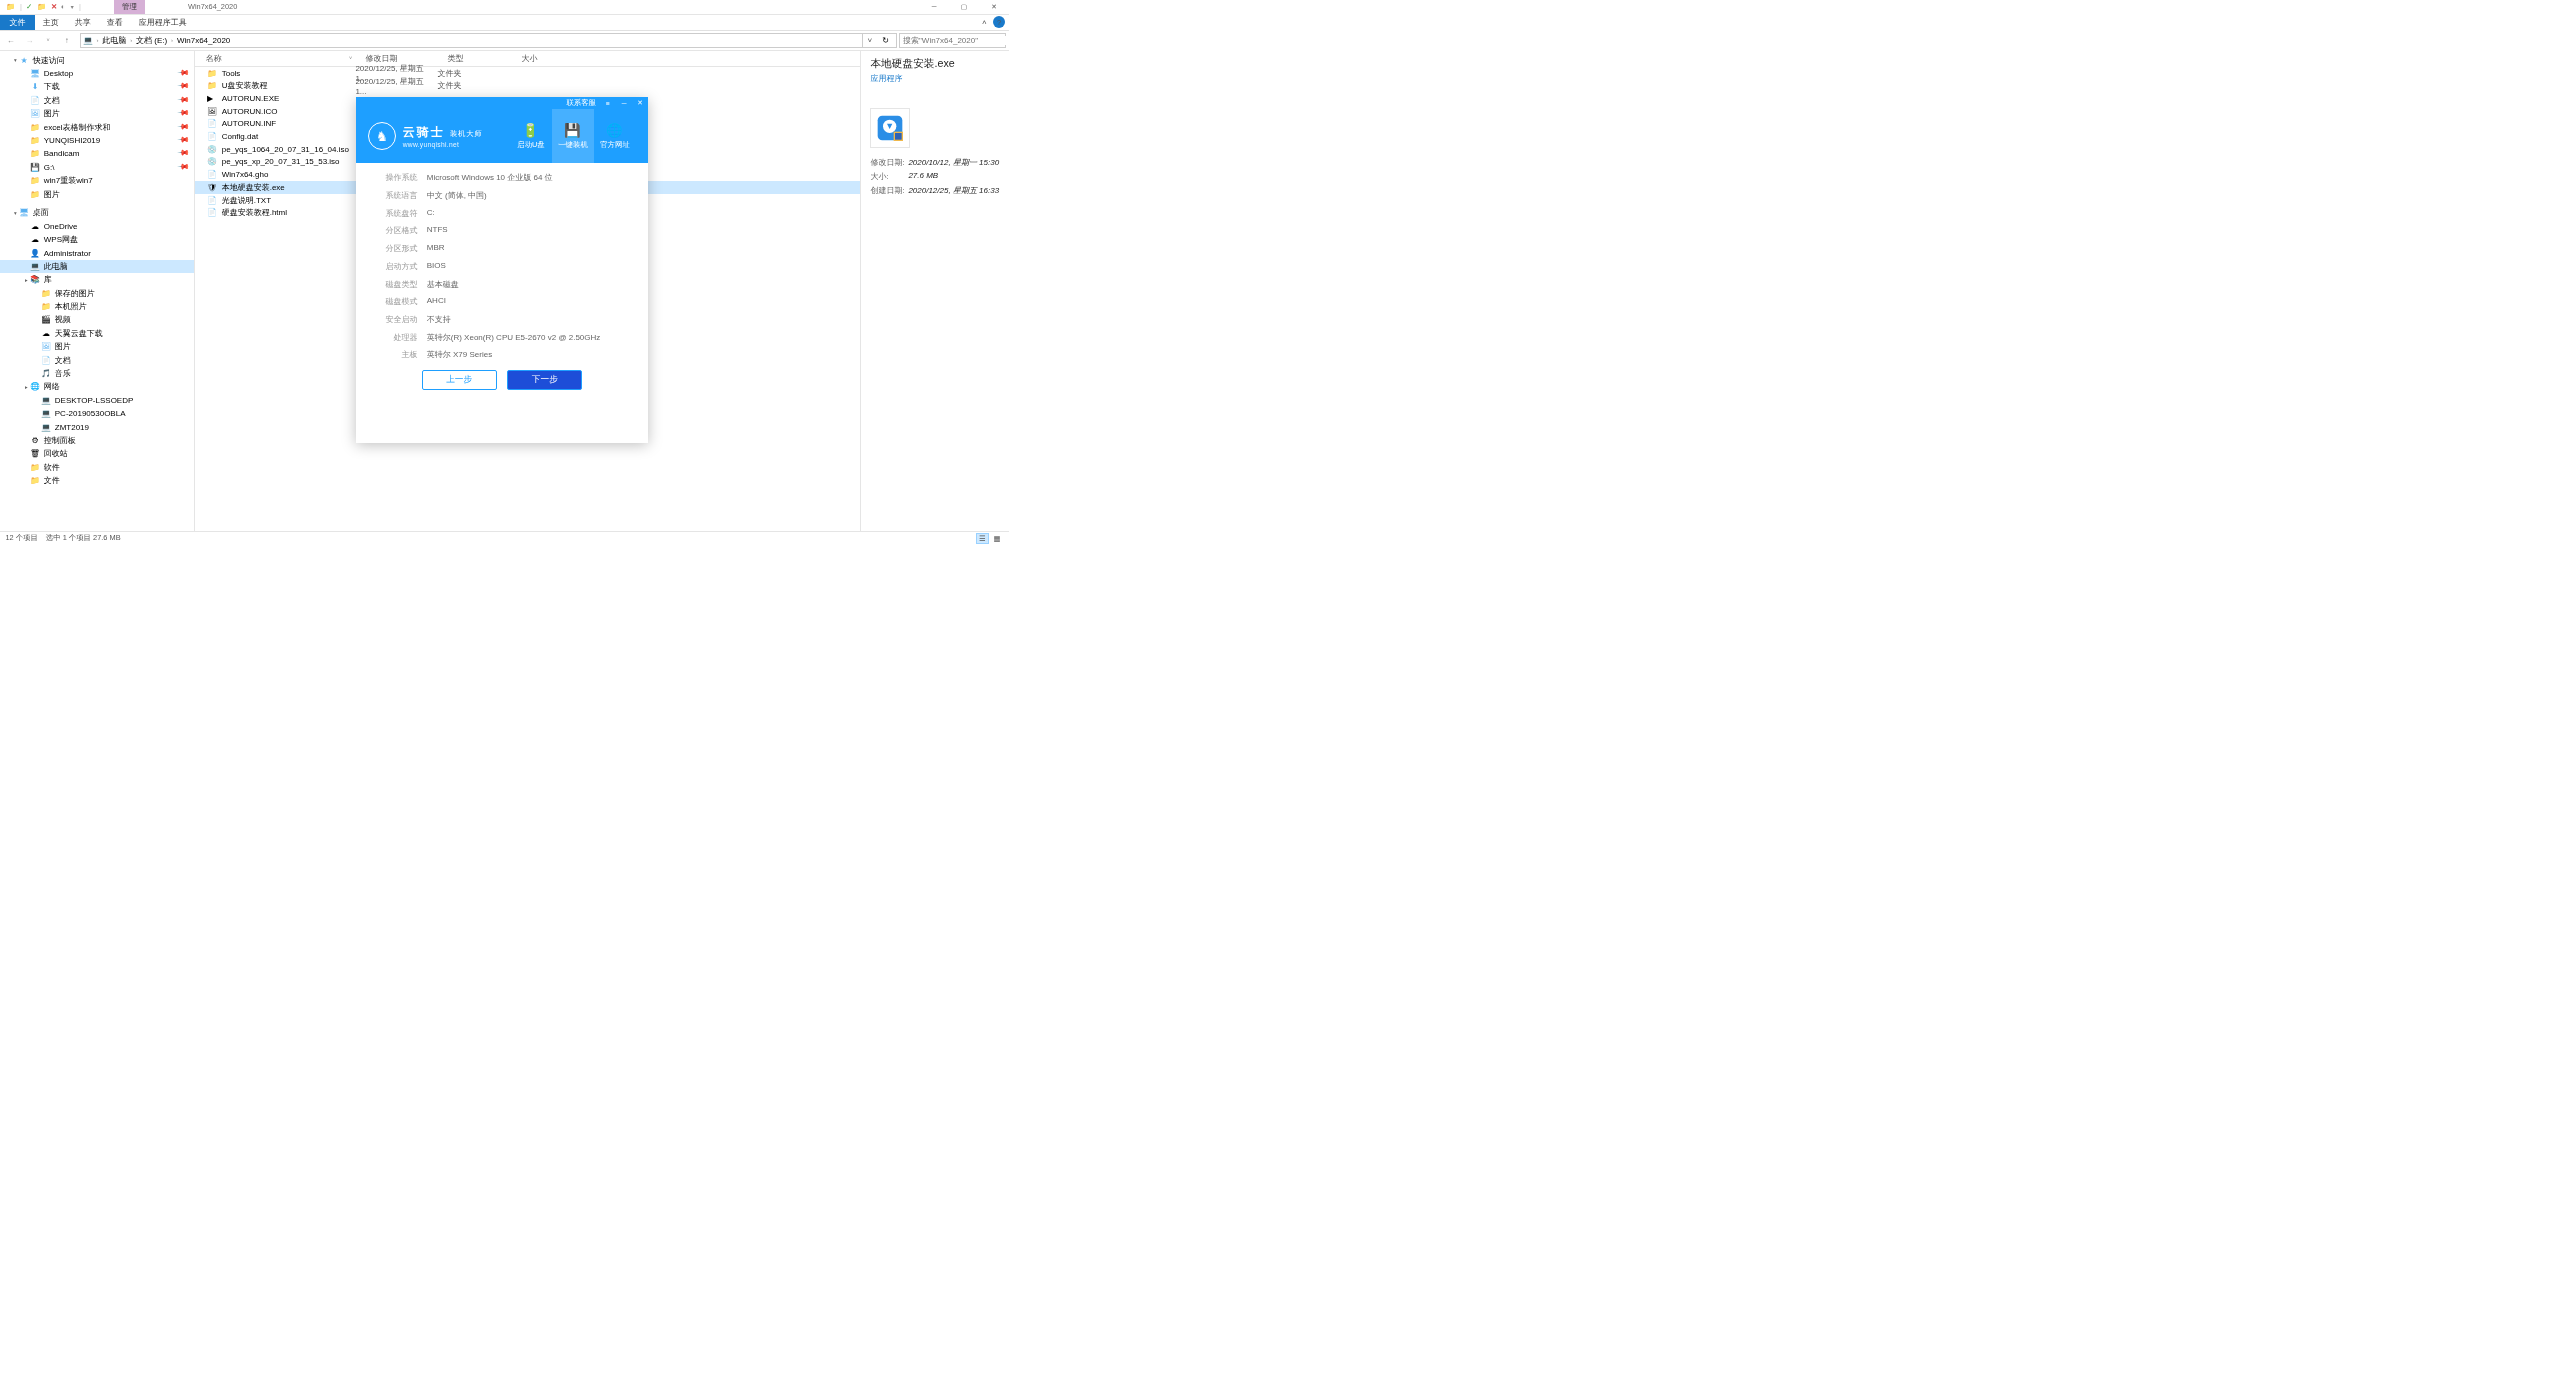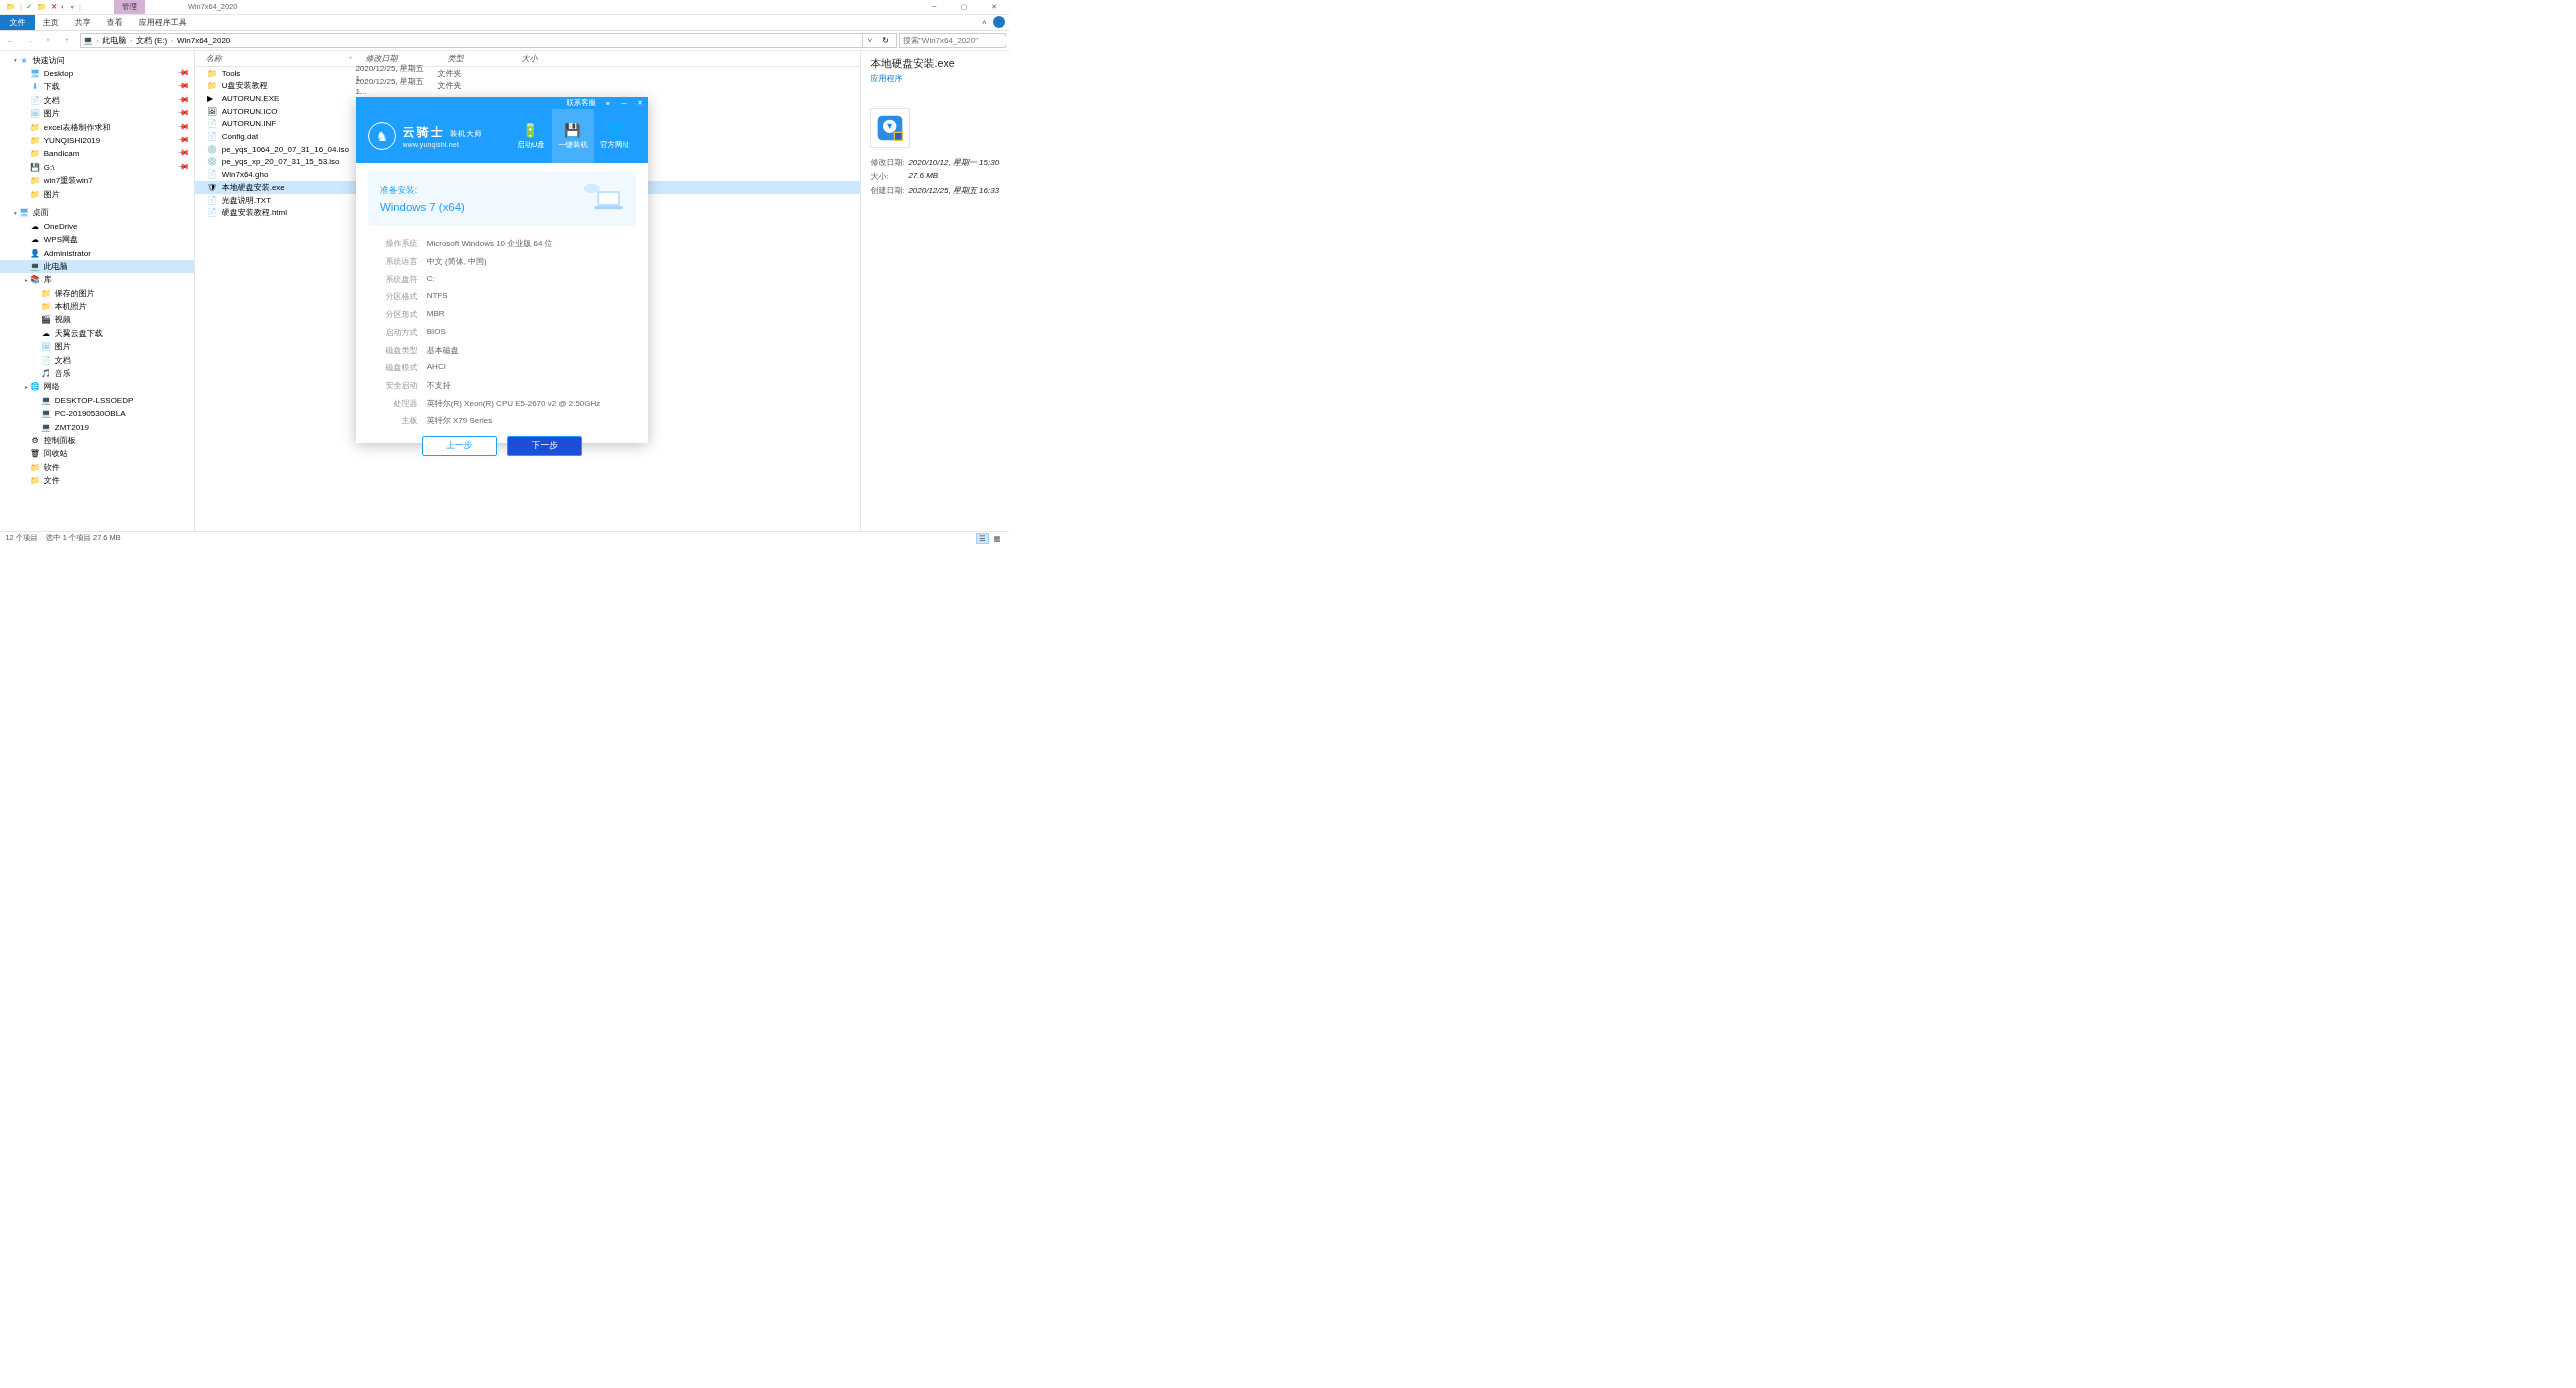--- a/index.html
+++ b/index.html
@@ -34,21 +34,21 @@
     .sidebar { width: 195px; border-right: 0.7px solid #e5e5e5; overflow-y: auto; font-size: 8px; padding-top:2.7px;}
     .tree-item { height: 13.4px; display: flex; align-items: center; padding-right:5.4px; cursor:pointer;}
     .tree-item.selected { background:#cce8ff; }
     .tree-item .pin { margin-left:auto; color:#999; font-size:8px; transform:rotate(45deg);}
     .tree-item .exp { width:6.7px; text-align:center; color:#666; font-size:5.4px;}
     .tree-icon { width:10.7px; height:10.7px; margin-right:3.4px; display:inline-flex; align-items:center; justify-content:center; font-size:8px;}
     .tree-sep { height: 5.4px; }
 
     .file-area { flex: 1; display:flex; flex-direction:column; position:relative;}
     .file-headers { height: 16px; display:flex; align-items:center; border-bottom:0.7px solid #e5e5e5; font-size:8px; color:#555;}
-    .file-headers .col { padding-left:6.7px; text-align:left;font-style:italic;}
+    .file-headers .col { padding-left:6.7px; text-align:left;}
     .col-name { width:154px; padding-left:10.7px !important;}
     .col-date { width:82px;}
     .col-type { width:74px;}
     .col-size { width:67px;}
     .file-list { font-size:8px;}
     .file-row { height:12.7px; display:flex; align-items:center; cursor:pointer;}
     .file-row.selected { background:#cce8ff;}
     .file-row .icon-cell { width:10.7px; height:10.7px; margin:0 4px 0 12px; display:inline-flex; align-items:center;}
     .file-row .name-cell { width:127px;}
     .file-row .date-cell { width:82px; color:#555; padding-left:6.7px;}
@@ -486,32 +486,20 @@
           <div class="nic">💾</div>
           <div class="nlb">一键装机</div>
         </div>
         <div class="dlg-nav-item">
           <div class="nic">🌐</div>
           <div class="nlb">官方网址</div>
         </div>
       </div>
   </div>
   <div class="dlg-body">
-    <div class="dlg-install-box">
-      <div>
-        <div class="prep">准备安装:</div>
-        <div class="os">Windows 7 (x64)</div>
-      </div>
-      <svg class="illus" viewBox="0 0 70 55">
-        <ellipse cx="22" cy="14" rx="12" ry="7" fill="#c8e6ff"></ellipse>
-        <rect x="30" y="18" width="34" height="22" rx="2" fill="#a8d8ff"></rect>
-        <rect x="33" y="21" width="28" height="16" fill="#fff"></rect>
-        <rect x="26" y="40" width="42" height="5" rx="2" fill="#88c8ff"></rect>
-      </svg>
-    </div>
     <div class="dlg-info" id="dlginfo">
         <div class="dlg-info-row">
           <span class="ik">操作系统</span>
           <span class="iv">Microsoft Windows 10 企业版 64 位</span>
         </div>
         <div class="dlg-info-row">
           <span class="ik">系统语言</span>
           <span class="iv">中文 (简体, 中国)</span>
         </div>
         <div class="dlg-info-row">

